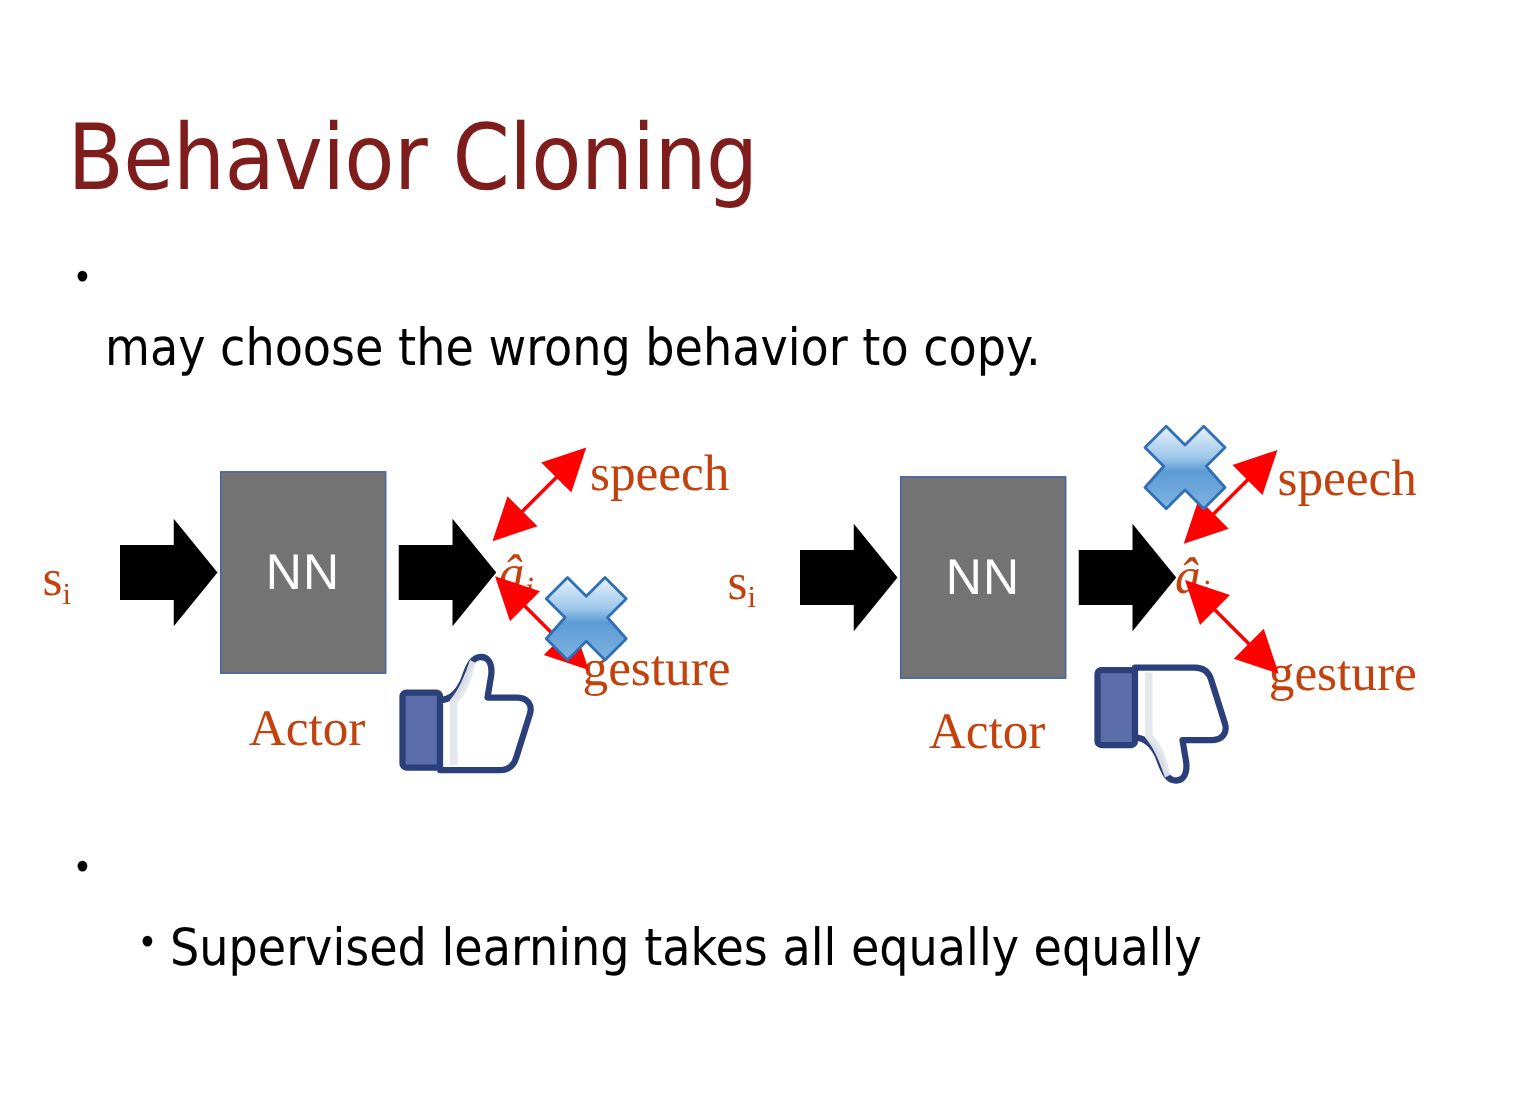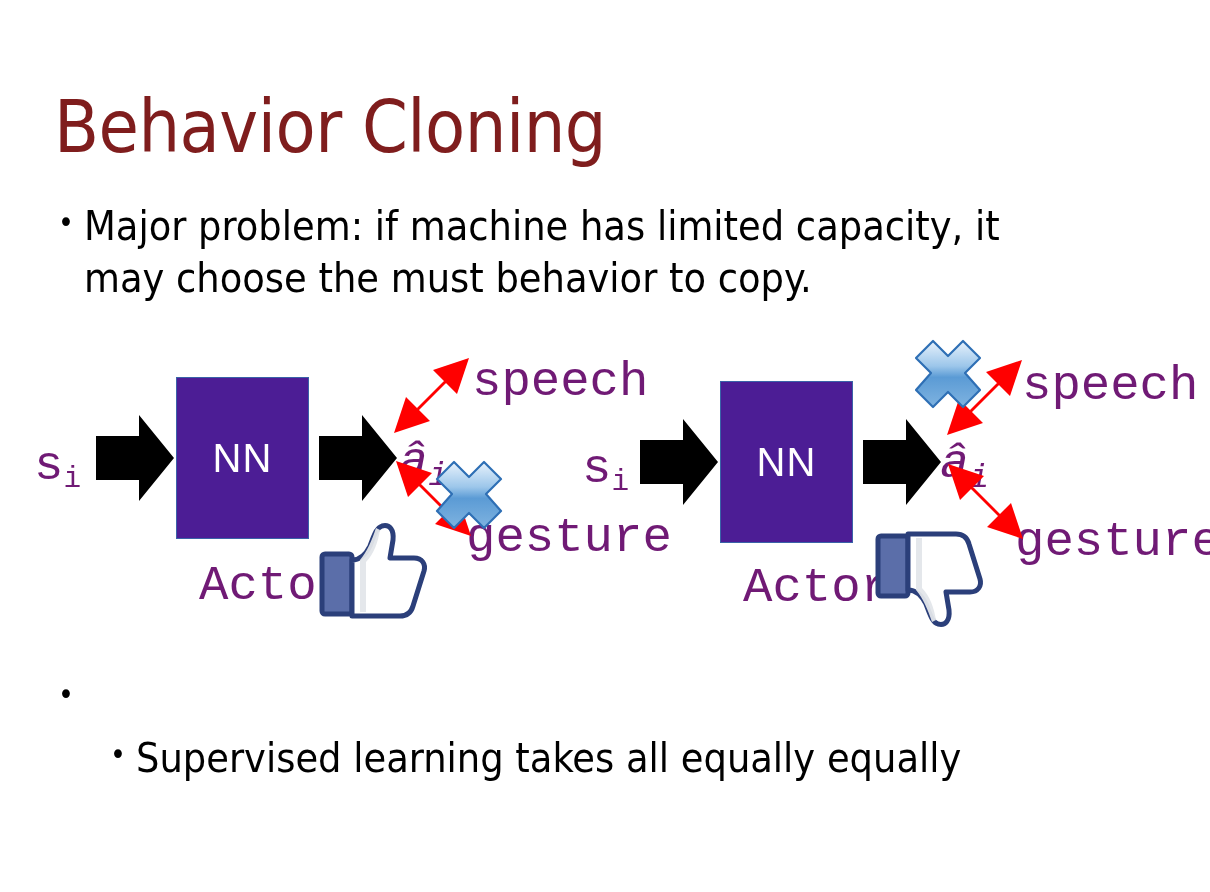--- a/index.html
+++ b/index.html
@@ -60,39 +60,39 @@
     position: absolute;
     top: 336px;
     width: 600px;
     height: 300px;
   }
   #panel-left  { left: 14px;  }
   #panel-right { left: 560px; }
 
   .panel .lbl {
     position: absolute;
-    font-family: Liberation Mono, monospace;
-    font-size: 49px;
-    color: #701a75;
+    font-family: Liberation Serif, serif;
+    font-size: 41px;
+    color: #c2410c;
     white-space: nowrap;
   }
 
   
   .state-label {
     font-size: 37px;
   }
   .state-label sub {
     font-size: 0.6em;
     vertical-align: -0.28em;
   }
 
   
   .nn-box {
     position: absolute;
-    background: #4c1d95;
+    background: #737373;
     border: 1px solid #3a63a8;
     box-sizing: border-box;
     display: flex;
     align-items: center;
     justify-content: center;
   }
   .nn-box span {
     color: #ffffff;
     font-family: "Liberation Sans", sans-serif;
     font-size: 40px;
@@ -127,22 +127,22 @@
 </style>
 </head>
 <body>
 
 <div id="slide-title">Behavior Cloning</div>
 
 <div class="bullet-block" id="bullet-top">
   <div class="bullet-row">
     <span class="bullet-dot">•</span>
     <span class="bullet-text">
-      <span>Major problem: if machine has limited capacity, it</span><br>
-      <span>may choose the must behavior to copy.</span>
+      <br>
+      <span>may choose the wrong behavior to copy.</span>
     </span>
   </div>
 </div>
 
 <div class="panel" id="panel-left">
 
   <div class="lbl state-label" style="left:20px; top:102px;">
     <span>s</span><sub>i</sub>
   </div>
 

